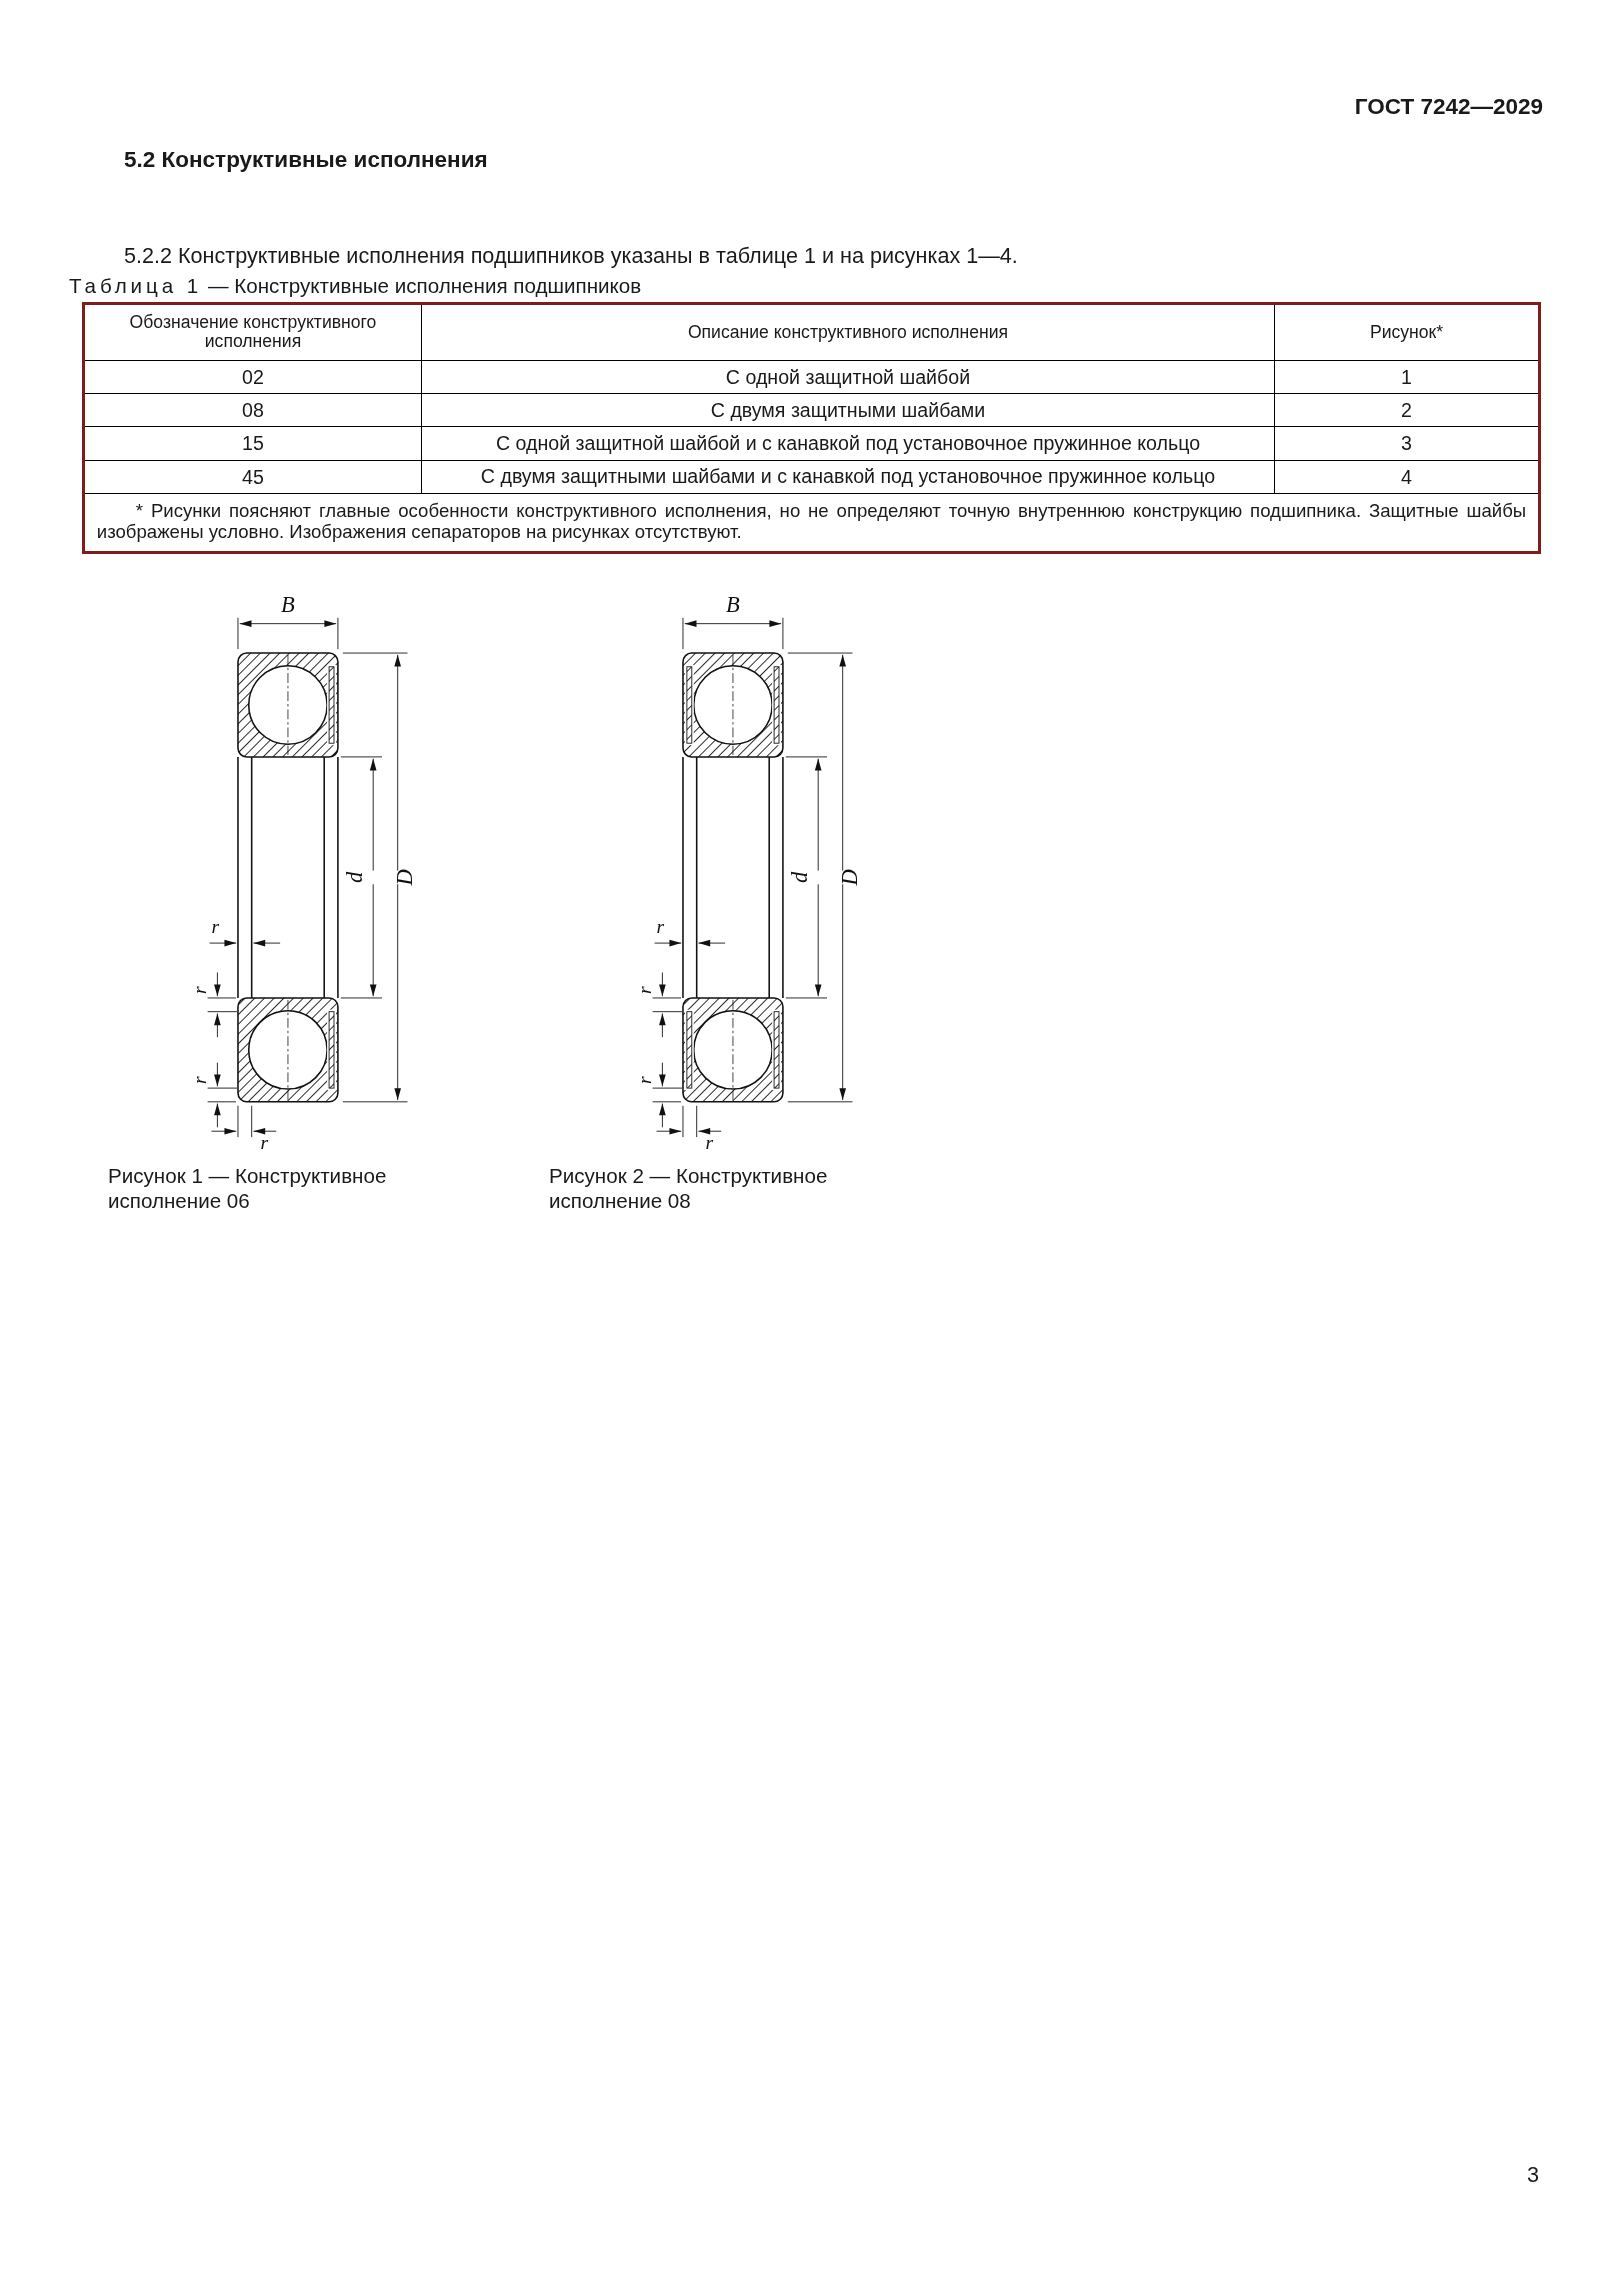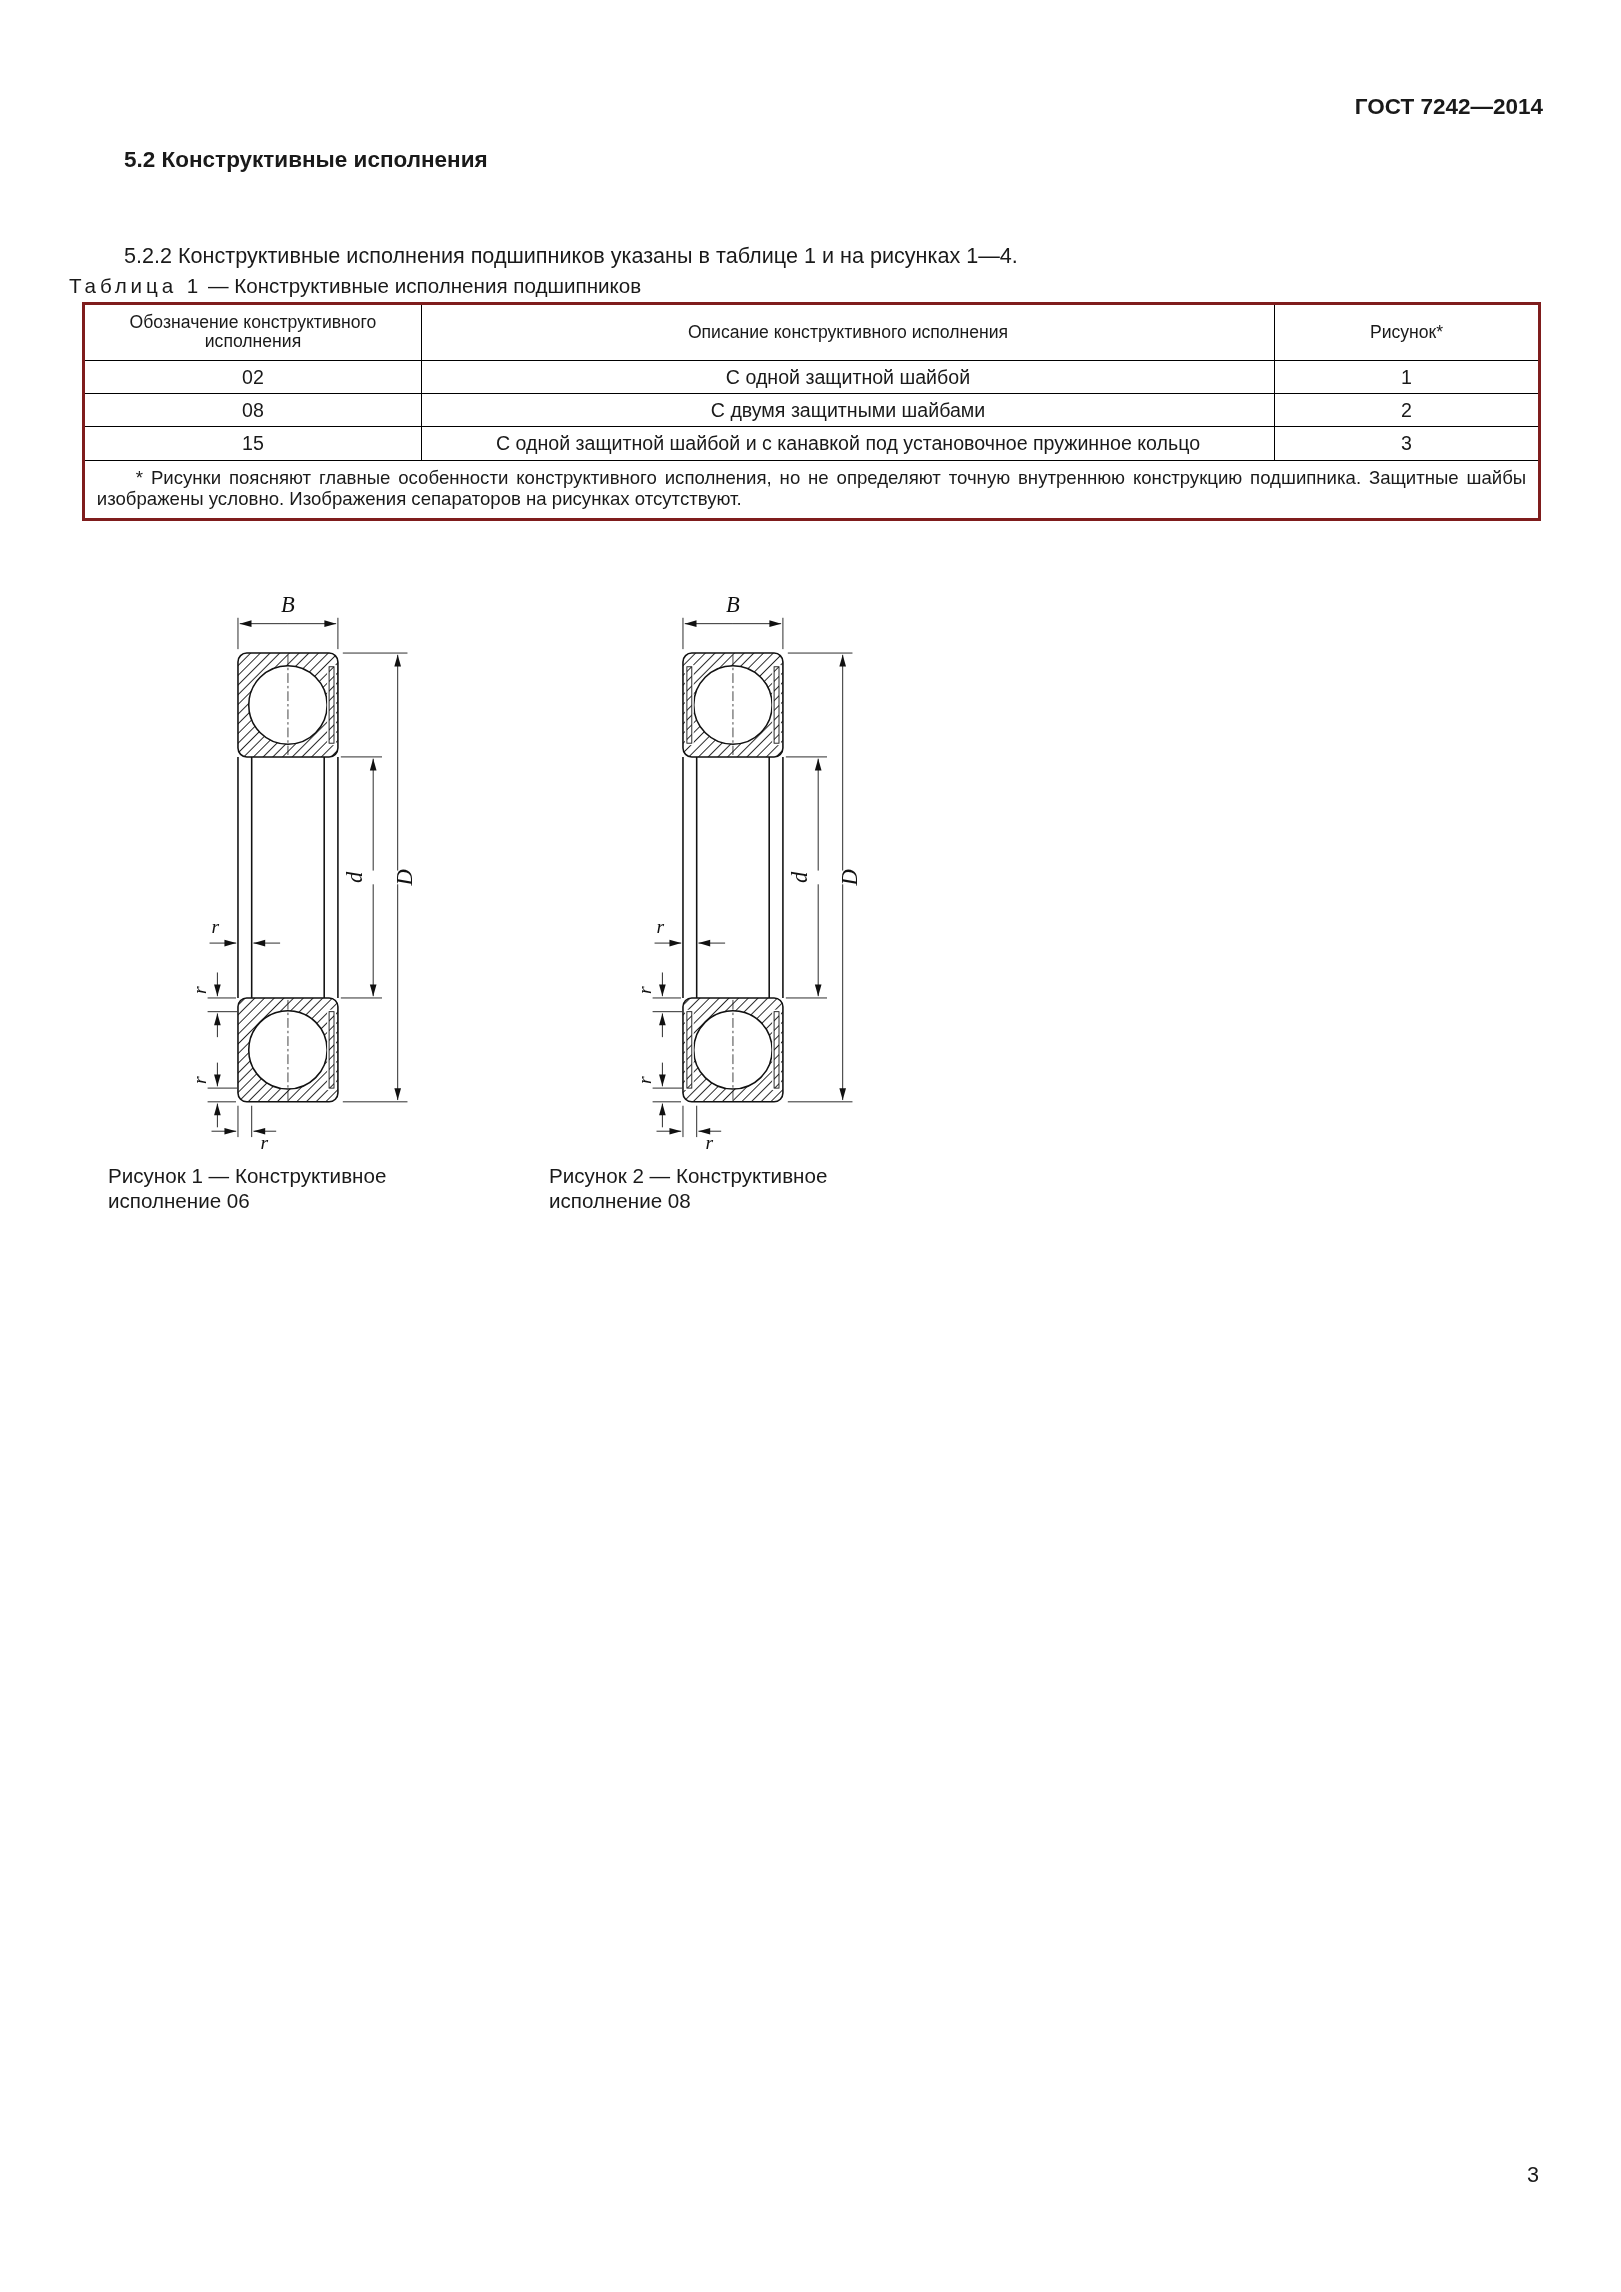--- a/index.html
+++ b/index.html
@@ -46,21 +46,21 @@
   .fig-caption-1 { left:108px; }
   .fig-caption-2 { left:549px; }
 
   .page-num { position:absolute; top:2162px; left:1527px; font-size:21.6px; }
 </style>
 </head>
 <body>
 
 <div class="page">
 
-  <div class="doc-code">ГОСТ 7242—2014</div>
+  <div class="doc-code">ГОСТ 7242—2029</div>
 
   <h2 class="sec-heading">5.2 Конструктивные исполнения</h2>
 
   <p class="para para-2">5.2.2 Конструктивные исполнения подшипников указаны в таблице 1 и на рисунках 1—4.</p>
 
   <div class="tbl-caption">
     <span class="spaced">Таблица 1</span><span>— Конструктивные исполнения подшипников</span>
   </div>
 
   <table class="main-table">
@@ -84,20 +84,25 @@
       </tr>
       <tr>
         <td>08</td>
         <td>С двумя защитными шайбами</td>
         <td>2</td>
       </tr>
       <tr>
         <td>15</td>
         <td class="desc">С одной защитной шайбой и с канавкой под установочное пружинное кольцо</td>
         <td>3</td>
+      </tr>
+      <tr>
+        <td>45</td>
+        <td class="desc">С двумя защитными шайбами и с канавкой под установочное пружинное кольцо</td>
+        <td>4</td>
       </tr>
       <tr>
         <td class="footnote-cell" colspan="3">* Рисунки поясняют главные особенности конструктивного исполнения, но не определяют точную внутреннюю конструкцию подшипника. Защитные шайбы изображены условно. Изображения сепараторов на рисунках отсутствуют.</td>
       </tr>
     </tbody>
   </table>
 
   <svg class="bearing-svg svg-1" viewBox="-8 -14 248 576" width="243" height="565" xmlns="http://www.w3.org/2000/svg">
     <defs>
       <pattern id="hatch-f1" patternUnits="userSpaceOnUse" width="7" height="7" patternTransform="rotate(45)">

